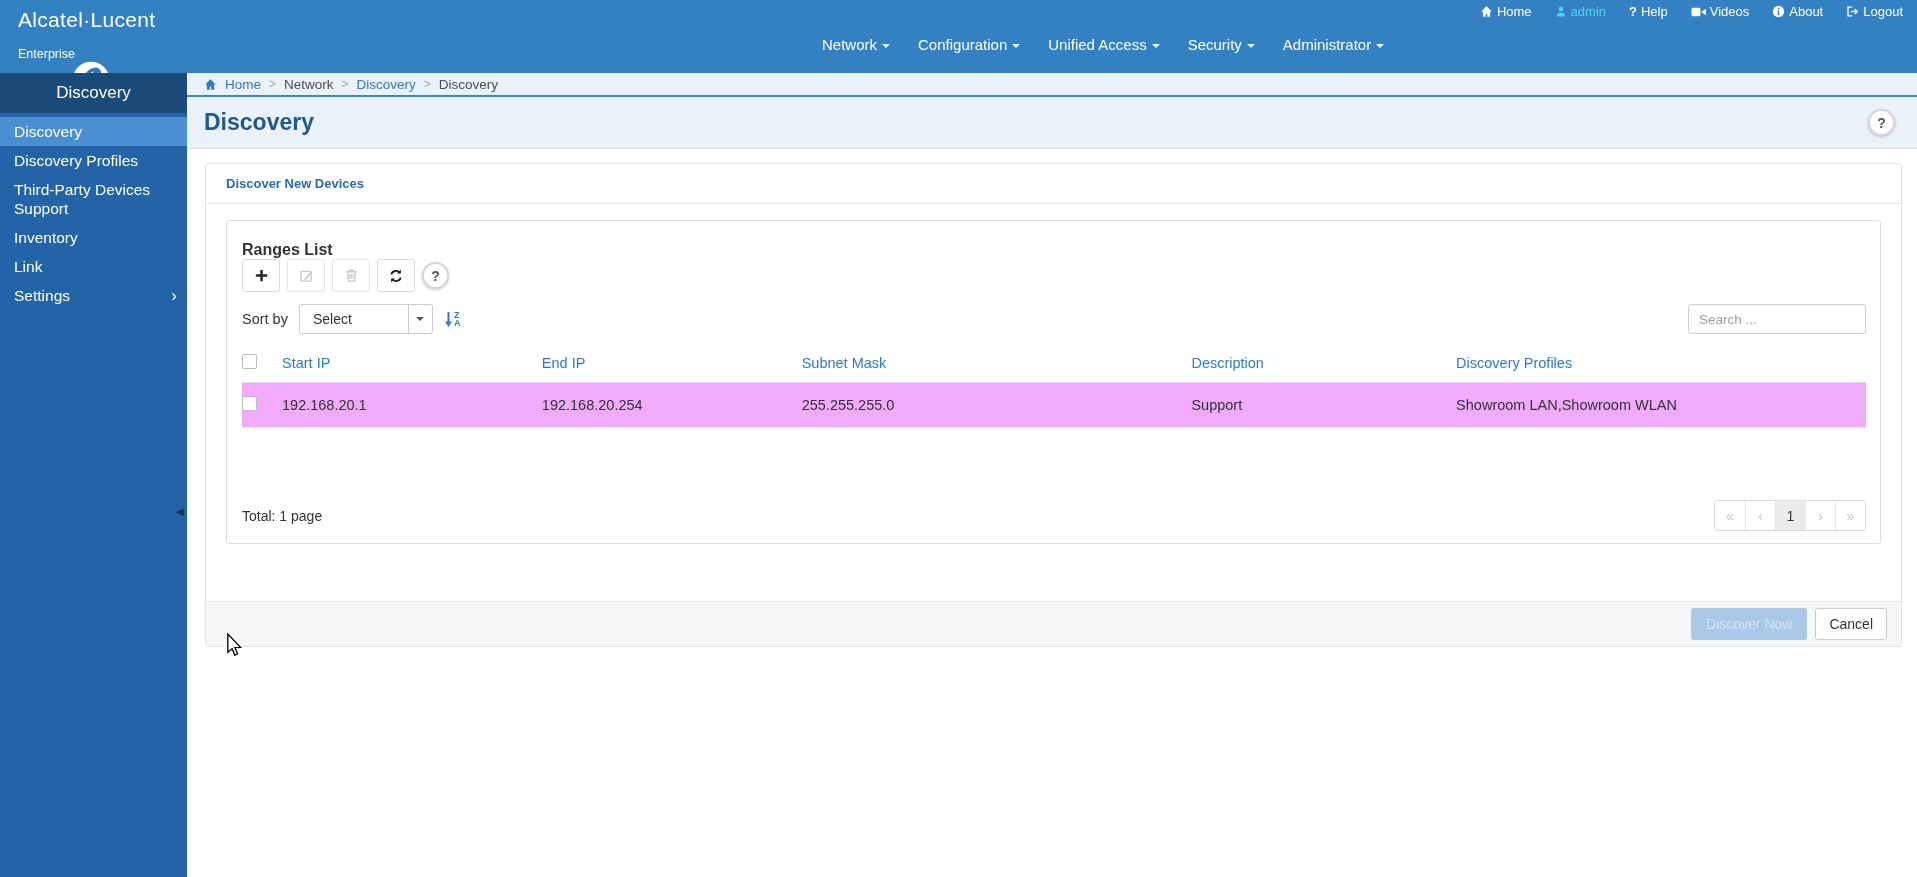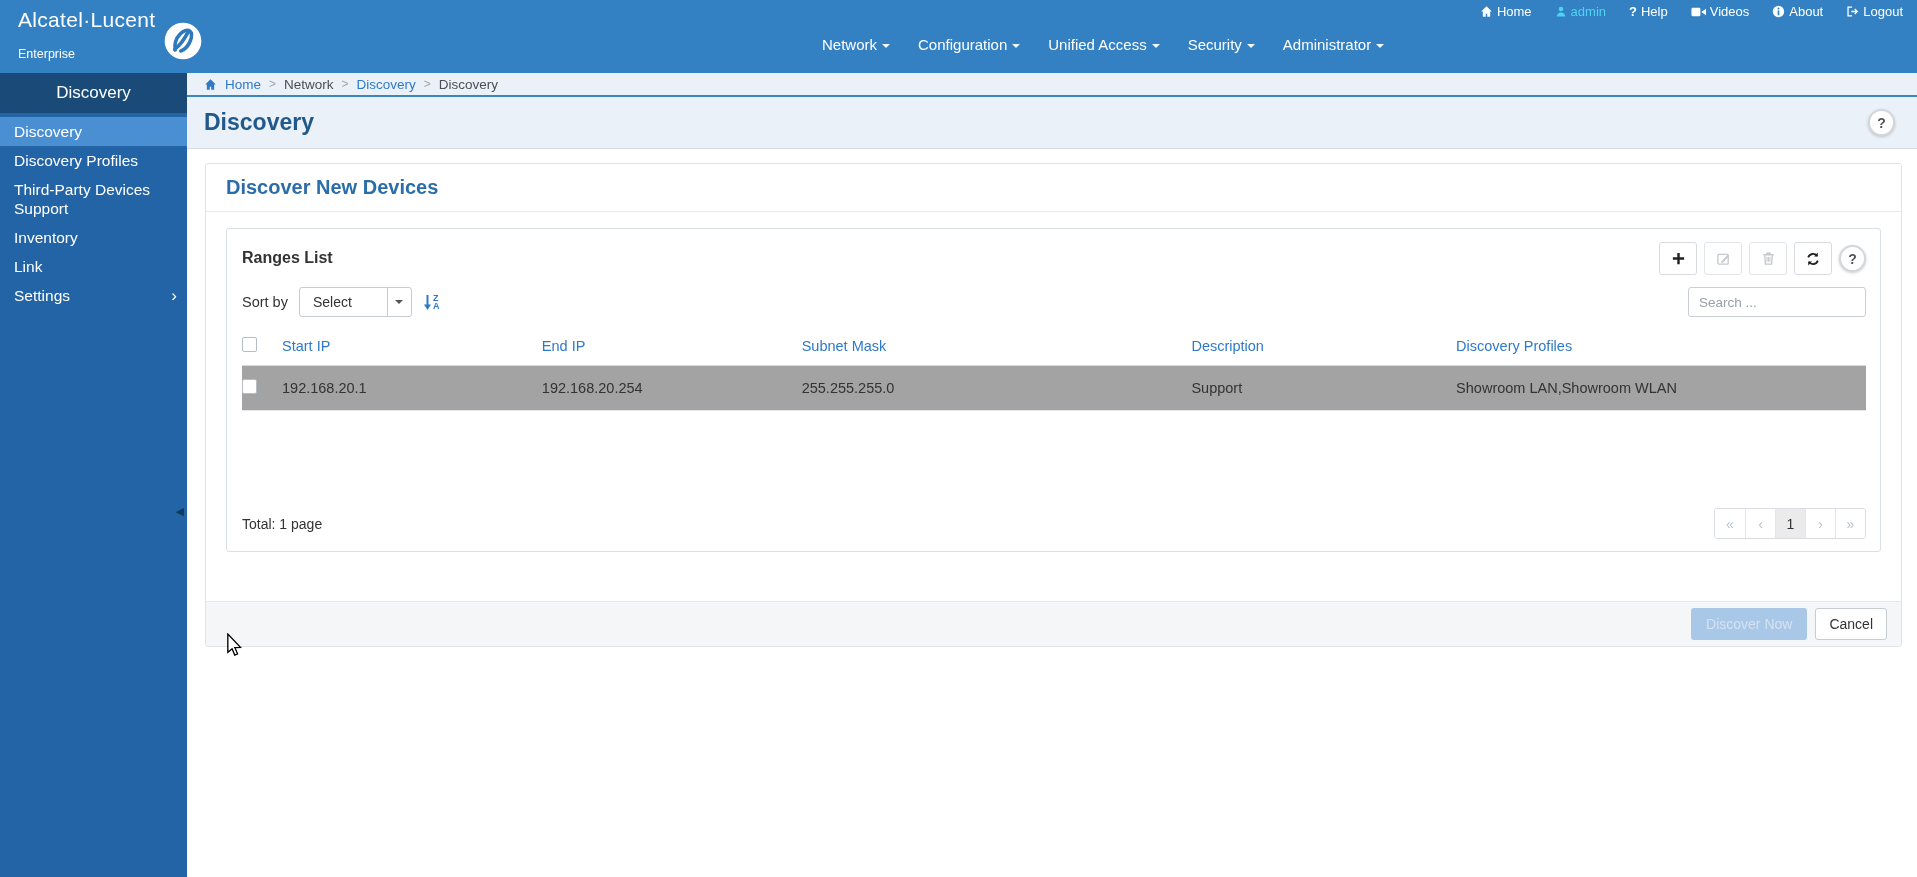--- a/index.html
+++ b/index.html
@@ -2,21 +2,21 @@
 <html><head>
 <meta charset="utf-8">
 <style>
   * { margin:0; padding:0; box-sizing:border-box; }
   html,body { width:1917px; height:877px; overflow:hidden; background:#fff;
     font-family:"Liberation Sans","DejaVu Sans",sans-serif; color:#333; }
   body { position:relative; }
 
   
   .topbar { position:absolute; left:0; top:0; width:1917px; height:73px; background:#3380c3; }
-  .logo { position:absolute; left:18px; top:8px; display:flex; align-items:flex-end; }
+  .logo { position:absolute; left:18px; top:8px; display:flex; align-items:center;flex-direction:column; }
   .logo-text .name { color:#fff; font-size:21px; font-weight:500; letter-spacing:.3px; }
   .logo-text .tag  { color:#fff; font-size:12.5px; margin-top:15px; }
   .logo-mark { margin-left:8px; margin-top:-1px; }
   .mainnav { position:absolute; left:822px; top:36px; display:flex; gap:28px; }
   .mainnav .nav-item { color:#fff; font-size:15px; cursor:pointer; display:flex; align-items:center; }
   .caret-down { display:inline-block; width:0; height:0; border-left:4px solid transparent;
     border-right:4px solid transparent; border-top:4px solid rgba(255,255,255,.95); margin-left:5px; margin-top:2px; }
   .utility { position:absolute; right:14px; top:4px; display:flex; gap:23px; align-items:center; }
   .u-item { color:#fff; font-size:13px; display:flex; align-items:center; gap:4px; cursor:pointer; }
   .u-item.active { color:#4dd4f2; }
@@ -43,62 +43,62 @@
   .title-bar { height:52px; background:#ebf1f8; border-bottom:1px solid #d8dee5;
     display:flex; align-items:center; justify-content:space-between; padding:0 22px 0 17px; }
   .page-title { color:#20598c; font-size:23px; font-weight:bold; }
   .help-circle { width:27px; height:27px; border-radius:50%; border:2px solid #d2d7dc; background:#fff;
     color:#555; font-weight:bold; font-size:14px; display:flex; align-items:center; justify-content:center;
     box-shadow:0 1px 3px rgba(0,0,0,.2); cursor:pointer; flex:0 0 auto; }
 
   
   .card { margin:14px 15px 0 18px; height:484px; background:#fff; border:1px solid #dfe4e9;
     border-radius:3px; display:flex; flex-direction:column; }
-  .card-header { padding:12px 20px; color:#2a6da9; font-size:20px; font-weight:bold;
+  .card-header { padding:12px 20px; color:#2a6da9; font-size:13px; font-weight:bold;
     border-bottom:1px solid #e7eaec; }
   .card-body { flex:1; padding:16px 20px 0; }
   .card-footer { height:45px; background:#f4f6f8; border-top:1px solid #e5e8ea;
     display:flex; align-items:center; justify-content:flex-end; gap:8px; padding:16px 14px;
     border-radius:0 0 3px 3px; }
   .btn-discover { background:#a9c8e8; color:#d5e2f2; border:none; border-radius:3px;
     padding:8px 15px; font-size:14px; font-family:inherit; }
   .btn-cancel { background:#fff; color:#333; border:1px solid #c6ccd1; border-radius:3px;
     padding:7px 13px; font-size:14px; font-family:inherit; cursor:pointer; }
 
   
   .panel { height:324px; border:1px solid #d9dfe5; border-radius:3px; display:flex; flex-direction:column; }
-  .panel-head { display:flex; justify-content:space-between; align-items:flex-start; padding:13px 14px 4px 15px; }
+  .panel-head { display:flex; justify-content:space-between; align-items:flex-start; padding:13px 14px 4px 15px;flex-direction:column; }
   .panel-title { font-size:16px; font-weight:bold; color:#333; margin-top:7px; }
   .toolbar { display:flex; gap:7px; align-items:center; }
   .tbtn { width:38px; height:33px; background:#fff; border:1px solid #d7dbdf; border-radius:3px;
     display:flex; align-items:center; justify-content:center; cursor:pointer; }
   .tbtn.disabled { border-color:#e2e5e8; cursor:default; }
   .controls { display:flex; justify-content:space-between; align-items:center; margin:8px 14px 0 15px; }
   .sort-group { display:flex; align-items:center; }
   .sort-label { font-size:14.5px; margin-right:11px; }
-  .select { width:113px; height:30px; border:1px solid #c6ccd2; border-radius:3px; background:#fff;
+  .select { width:134px; height:30px; border:1px solid #c6ccd2; border-radius:3px; background:#fff;
     display:flex; align-items:center; justify-content:space-between; padding-left:13px;
     font-size:14px; color:#333; cursor:pointer; }
   .select .caret-box { width:24px; height:100%; border-left:1px solid #c6ccd2;
     display:flex; align-items:center; justify-content:center; }
   .select .caret-box i { display:inline-block; width:0; height:0; border-left:4px solid transparent;
     border-right:4px solid transparent; border-top:4px solid #555; }
   .sort-icon { display:flex; align-items:center; margin-left:11px; cursor:pointer; }
   .sort-letters { display:flex; flex-direction:column; color:#2f7ac6; font-weight:bold;
     font-size:9px; line-height:8px; margin-left:1px; }
   .search-input { width:178px; height:30px; border:1px solid #c9cfd5; border-radius:3px;
     font-size:13.5px; padding:0 10px; color:#333; font-family:inherit; }
   .search-input::placeholder { color:#98a0a8; }
 
   table.ranges { width:auto; border-collapse:collapse; table-layout:fixed; font-size:14.5px;
     margin:14px 14px 0 15px; width:calc(100% - 29px); }
   table.ranges th { color:#2f7ac6; font-weight:500; text-align:left; padding:6px 0 10px;
     border-bottom:1px solid #d6dade; }
   table.ranges td { padding:13px 0; border-bottom:1px solid #e4e8ec; }
-  tr.alt td { background:#a3a3a3;margin-left:15px; }
+  tr.alt td { background:#f0abfc;margin-left:15px; }
   .cb { display:inline-block; width:15px; height:15px; border:1px solid #b6bdc4; border-radius:2px;
     background:#fff; cursor:pointer; }
   .panel-footer { margin-top:auto; display:flex; justify-content:space-between; align-items:center;
     padding:9px 14px 12px 15px; }
   .total-text { font-size:14px; }
   .pagination { display:flex; border:1px solid #d9dde2; border-radius:3px; overflow:hidden; }
   .pg { min-width:30px; height:29px; display:flex; align-items:center; justify-content:center;
     background:#fff; color:#b9c2cb; font-size:14px; border-left:1px solid #e2e5e9; cursor:pointer; }
   .pg:first-child { border-left:none; }
   .pg.active { background:#ebebeb; color:#333; }

